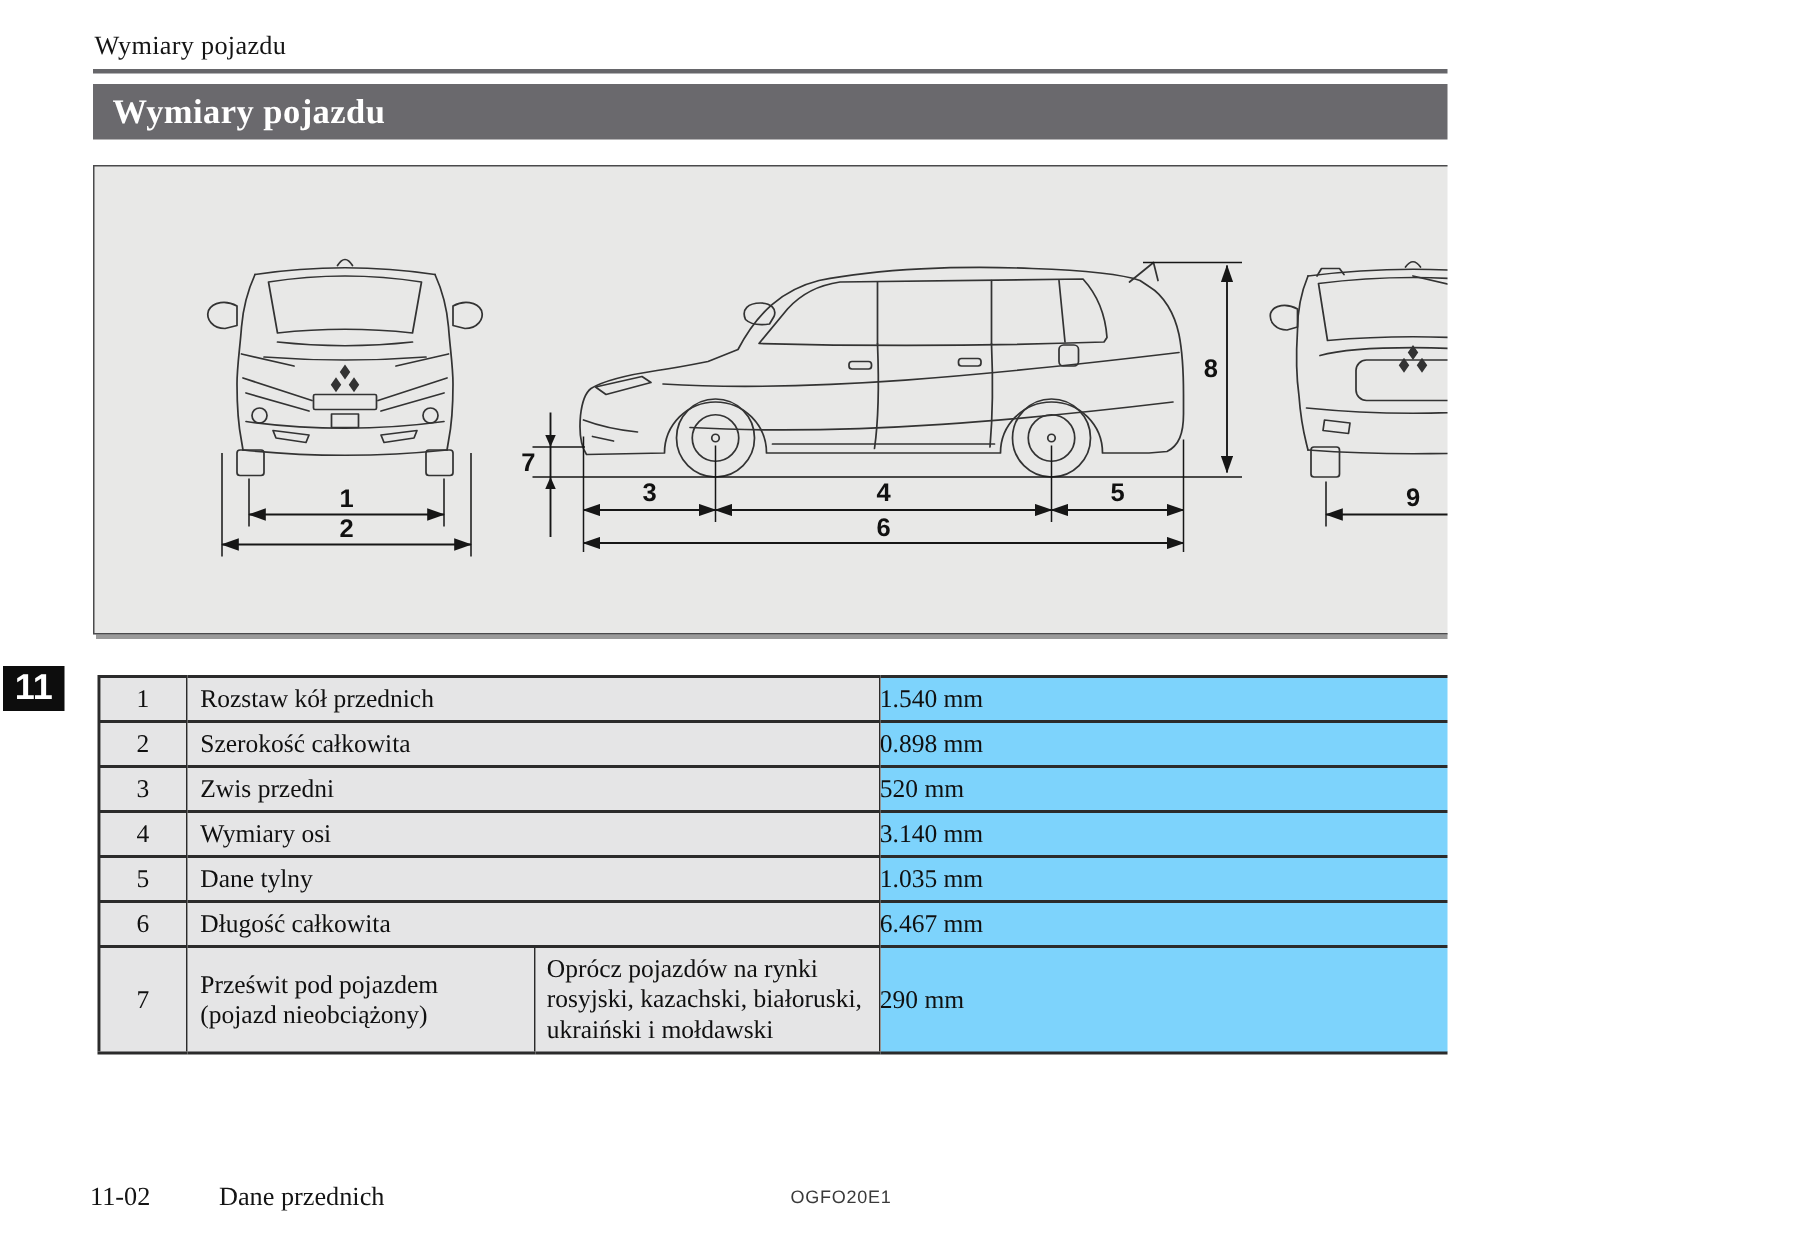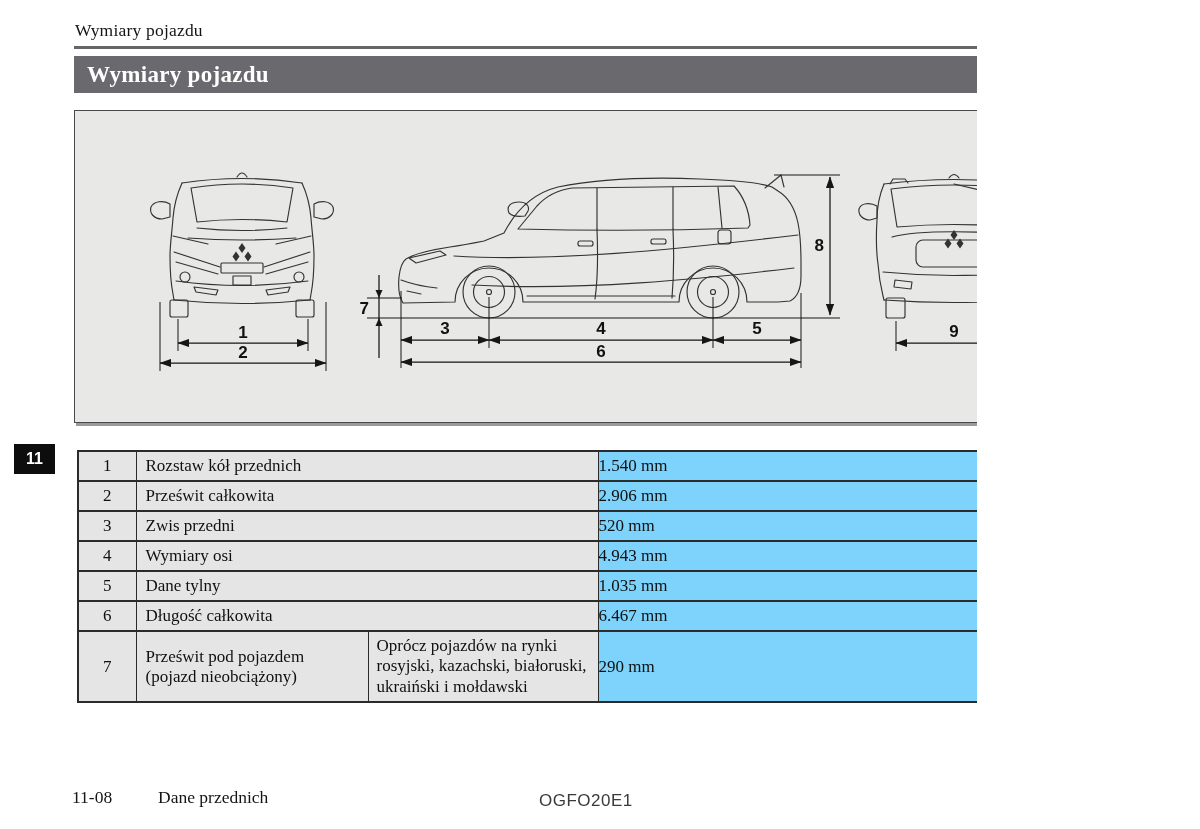--- a/index.html
+++ b/index.html
@@ -1,17 +1,17 @@
 <!DOCTYPE html>
 <html><head>
 <meta charset="utf-8">
 <style>
   html,body{margin:0;padding:0;background:#fff;}
   .page{position:relative;width:965px;height:829px;background:#ffffff;overflow:hidden;
-        font-family:"Liberation Serif",serif;color:#141414;margin-left:12px;}
+        font-family:"Liberation Serif",serif;color:#141414;}
 
   .running-header{position:absolute;left:63px;top:20px;font-size:17.5px;letter-spacing:.2px;}
   .header-rule{position:absolute;left:62px;top:46px;width:1055px;height:3px;background:#66666a;}
 
   .title-bar{position:absolute;left:62px;top:56px;width:1055px;height:37px;background:#6a696d;
              color:#ffffff;font-weight:bold;font-size:23px;line-height:37px;box-sizing:border-box;
              padding-left:13px;letter-spacing:.3px;}
 
   .figure{position:absolute;left:62px;top:110px;width:1055px;height:313px;box-sizing:border-box;
           background:#e8e8e7;border:1px solid #4a4a4c;box-shadow:2px 3px 0 #9a9a9a;}
@@ -19,37 +19,37 @@
 
   .car{stroke:#333;fill:none;stroke-width:1.15;stroke-linecap:round;stroke-linejoin:round;}
   .car .fill{fill:#333;stroke:none;}
   .dim{stroke:#161616;fill:none;stroke-width:1.25;}
   .ref{stroke:#161616;fill:none;stroke-width:1;}
   .arrowfill{fill:#161616;stroke:none;}
   .dim-label{font-family:"Liberation Sans",sans-serif;font-weight:bold;font-size:17px;fill:#111;}
   .fig-code{font-family:"Liberation Serif",serif;font-size:13.5px;fill:#222;}
 
   .chapter-tab{position:absolute;left:2px;top:444px;width:41px;height:30px;background:#0d0d0d;
-               color:#fff;font-family:"Liberation Sans",sans-serif;font-weight:bold;font-size:16px;
+               color:#fff;font-family:"Liberation Sans",sans-serif;font-weight:bold;font-size:24px;
                text-align:center;line-height:30px;}
 
   .dims-table{position:absolute;left:65px;top:450px;width:1045px;border-collapse:collapse;
               table-layout:fixed;font-size:17px;color:#101010;border:2px solid #2b2b2b;}
   .dims-table td{border:1px solid #2b2b2b;border-top-width:2px;border-bottom-width:2px;
                  background:#e5e5e6;vertical-align:middle;padding:0;overflow:hidden;}
   .dims-table td.num{text-align:center;height:28px;}
   .dims-table td.label{padding:2px 9px;}
   .dims-table td.note{padding:4px 8px;line-height:1.2;}
   .dims-table td.value{background:#7dd3fc;text-align:left;}
 
   .footer{position:absolute;left:0;top:787px;width:1200px;height:24px;font-size:17.5px;}
   .footer .pg{position:absolute;left:60px;}
   .footer .ch{position:absolute;left:146px;}
   .footer .code{position:absolute;left:527px;top:4px;font-family:"Liberation Sans",sans-serif;
-                font-size:17px;color:#3a3a3a;letter-spacing:.5px;}
+                font-size:12px;color:#3a3a3a;letter-spacing:.5px;}
 </style>
 </head>
 <body>
 
 <div class="page">
 
   <div class="running-header">Wymiary pojazdu</div>
   <div class="header-rule"></div>
 
   <div class="title-bar">
@@ -180,32 +180,32 @@
         <col style="width:525px">
       </colgroup>
     <tbody>
         <tr>
           <td class="num" colspan="1">1</td>
           <td class="label" colspan="2">Rozstaw kół przednich</td>
           <td class="value" colspan="1">1.540 mm</td>
         </tr>
         <tr>
           <td class="num" colspan="1">2</td>
-          <td class="label" colspan="2">Prześwit całkowita</td>
-          <td class="value" colspan="1">2.906 mm</td>
+          <td class="label" colspan="2">Szerokość całkowita</td>
+          <td class="value" colspan="1">0.898 mm</td>
         </tr>
         <tr>
           <td class="num" colspan="1">3</td>
           <td class="label" colspan="2">Zwis przedni</td>
           <td class="value" colspan="1">520 mm</td>
         </tr>
         <tr>
           <td class="num" colspan="1">4</td>
           <td class="label" colspan="2">Wymiary osi</td>
-          <td class="value" colspan="1">4.943 mm</td>
+          <td class="value" colspan="1">3.140 mm</td>
         </tr>
         <tr>
           <td class="num" colspan="1">5</td>
           <td class="label" colspan="2">Dane tylny</td>
           <td class="value" colspan="1">1.035 mm</td>
         </tr>
         <tr>
           <td class="num" colspan="1">6</td>
           <td class="label" colspan="2">Długość całkowita</td>
           <td class="value" colspan="1">6.467 mm</td>
@@ -213,18 +213,18 @@
         <tr>
           <td class="num" colspan="1">7</td>
           <td class="label" colspan="1">Prześwit pod pojazdem (pojazd nieobciążony)</td>
           <td class="note" colspan="1">Oprócz pojazdów na rynki rosyjski, kazachski, białoruski, ukraiński i mołdawski</td>
           <td class="value" colspan="1">290 mm</td>
         </tr>
       </tbody>
   </table>
 
   <div class="footer">
-    <span class="pg">11-08</span>
+    <span class="pg">11-02</span>
     <span class="ch">Dane przednich</span>
     <span class="code">OGFO20E1</span>
   </div>
 
 </div>
 
 </body></html>

